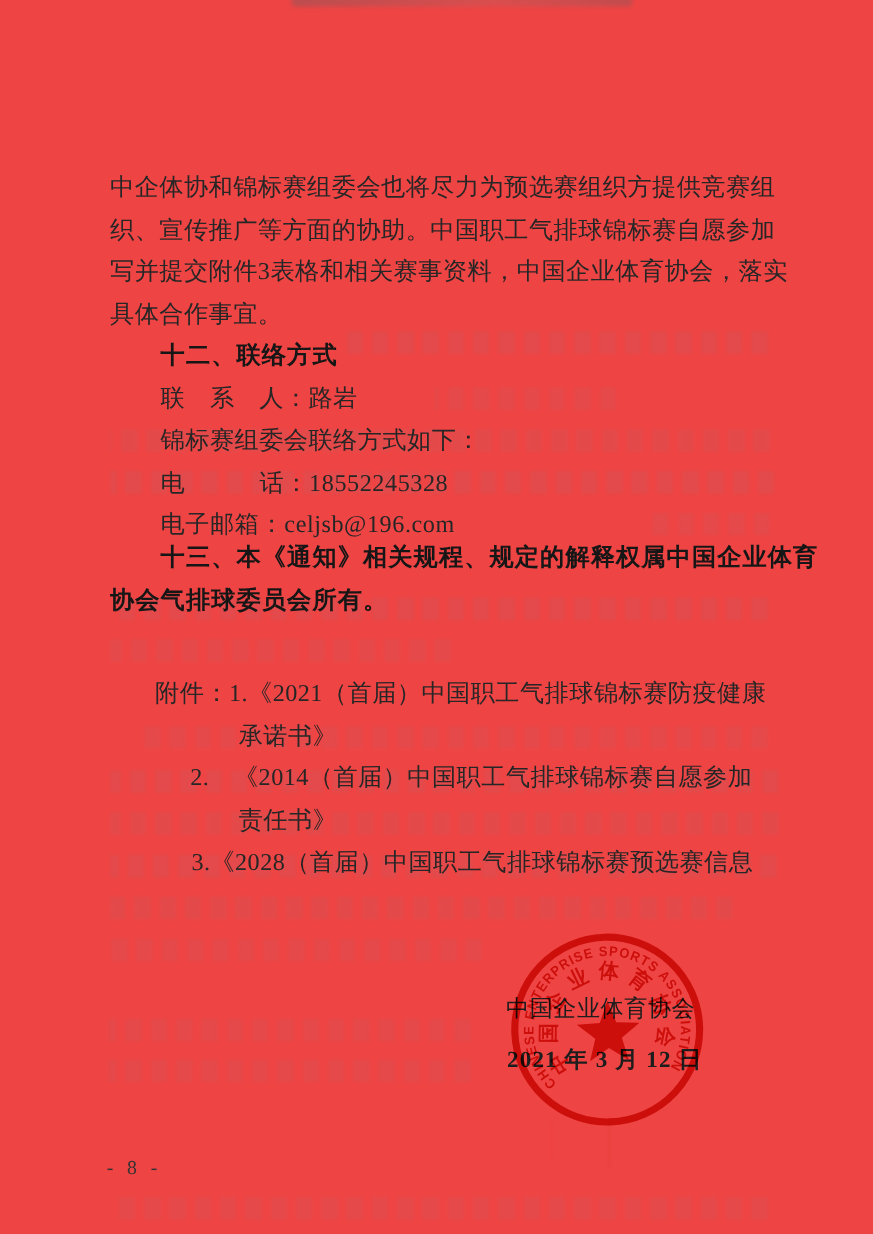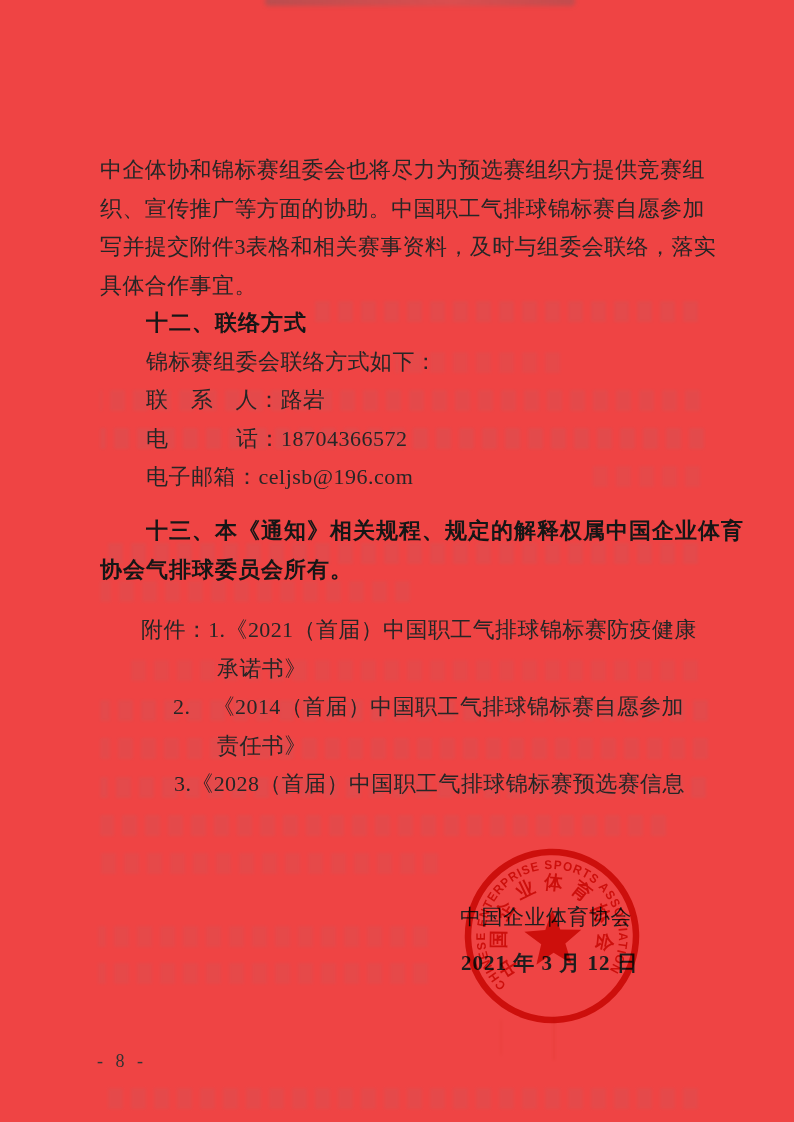--- a/index.html
+++ b/index.html
@@ -90,33 +90,33 @@
   <div class="ghost" style="top:777px;left:100px;width:606px;opacity:.75"></div>
   <div class="ghost" style="top:815px;left:100px;width:566px;opacity:.7"></div>
   <div class="ghost" style="top:853px;left:100px;width:338px;opacity:.6"></div>
   <div class="ghost" style="top:926px;left:98px;width:330px;opacity:.6"></div>
   <div class="ghost" style="top:963px;left:98px;width:330px;opacity:.6"></div>
   <div class="ghost" style="top:1088px;left:100px;width:598px;opacity:.65"></div>
 
   <div class="block" style="top:151px">
     <div class="line">中企体协和锦标赛组委会也将尽力为预选赛组织方提供竞赛组</div>
     <div class="line">织、宣传推广等方面的协助。中国职工气排球锦标赛自愿参加</div>
-    <div class="line">写并提交附件3表格和相关赛事资料，及时与组委会联络，落实</div>
+    <div class="line">写并提交附件3表格和相关赛事资料，中国企业体育协会，落实</div>
     <div class="line">具体合作事宜。</div>
   </div>
 
   <div class="block" style="top:304px">
     <div class="line indent2 bold">十二、联络方式</div>
+    <div class="line indent2">联　系　人：路岩</div>
     <div class="line indent2">锦标赛组委会联络方式如下：</div>
-    <div class="line indent2">联　系　人：路岩</div>
-    <div class="line indent2 mono-mix">电　　　话：18704366572</div>
+    <div class="line indent2 mono-mix">电　　　话：18552245328</div>
     <div class="line indent2 mono-mix">电子邮箱：celjsb@196.com</div>
   </div>
 
-  <div class="block" style="top:512px">
+  <div class="block" style="top:488px">
     <div class="line indent2 bold">十三、本《通知》相关规程、规定的解释权属中国企业体育</div>
     <div class="line bold">协会气排球委员会所有。</div>
   </div>
 
   <div class="block" style="top:611px">
     <div class="line" style="padding-left:41px">附件：1.《2021（首届）中国职工气排球锦标赛防疫健康</div>
     <div class="line" style="padding-left:117px">承诺书》</div>
     <div class="line" style="padding-left:73px">2.　《2014（首届）中国职工气排球锦标赛自愿参加</div>
     <div class="line" style="padding-left:117px">责任书》</div>
     <div class="line" style="padding-left:74px">3.《2028（首届）中国职工气排球锦标赛预选赛信息</div>

